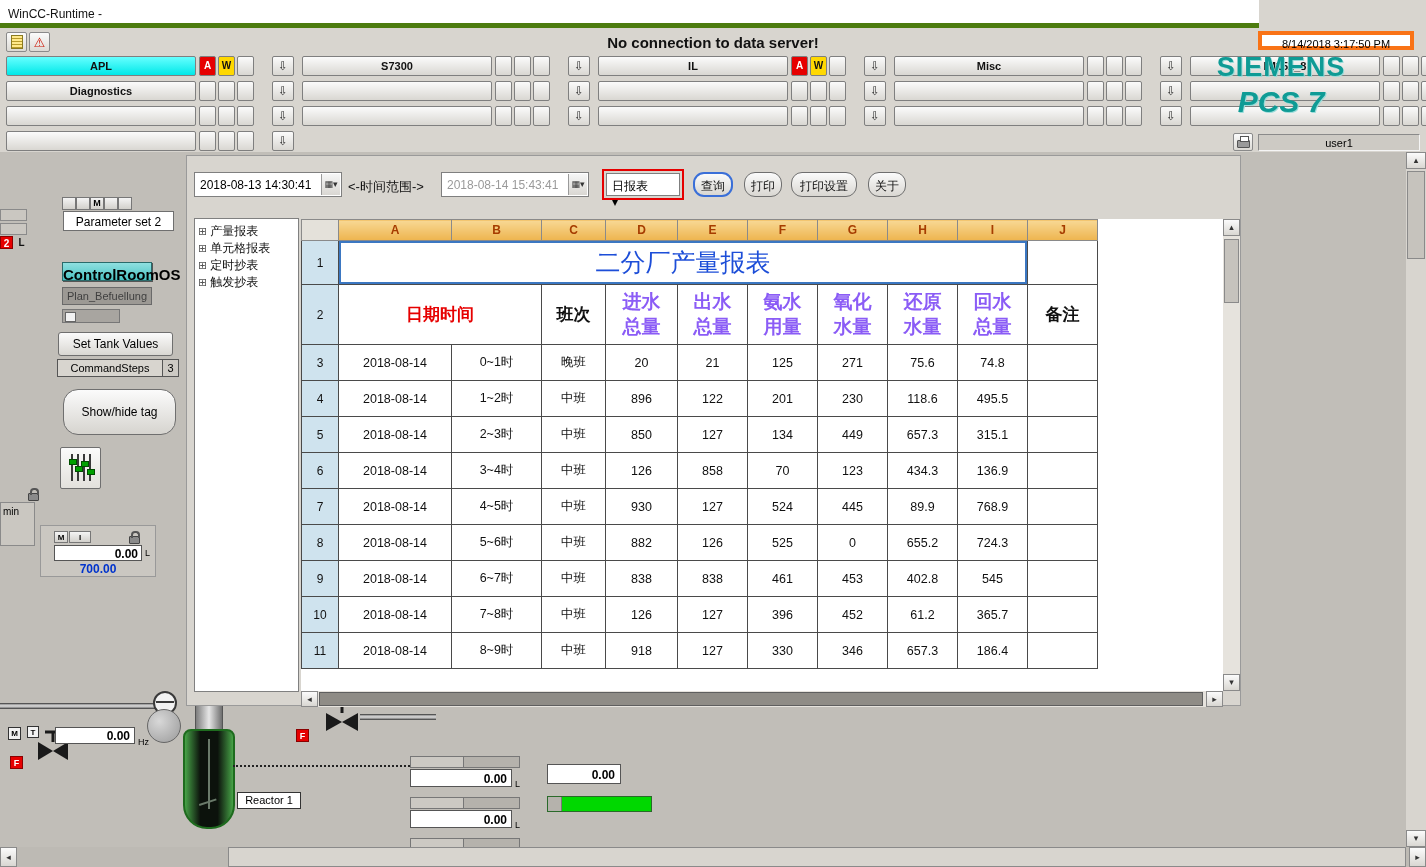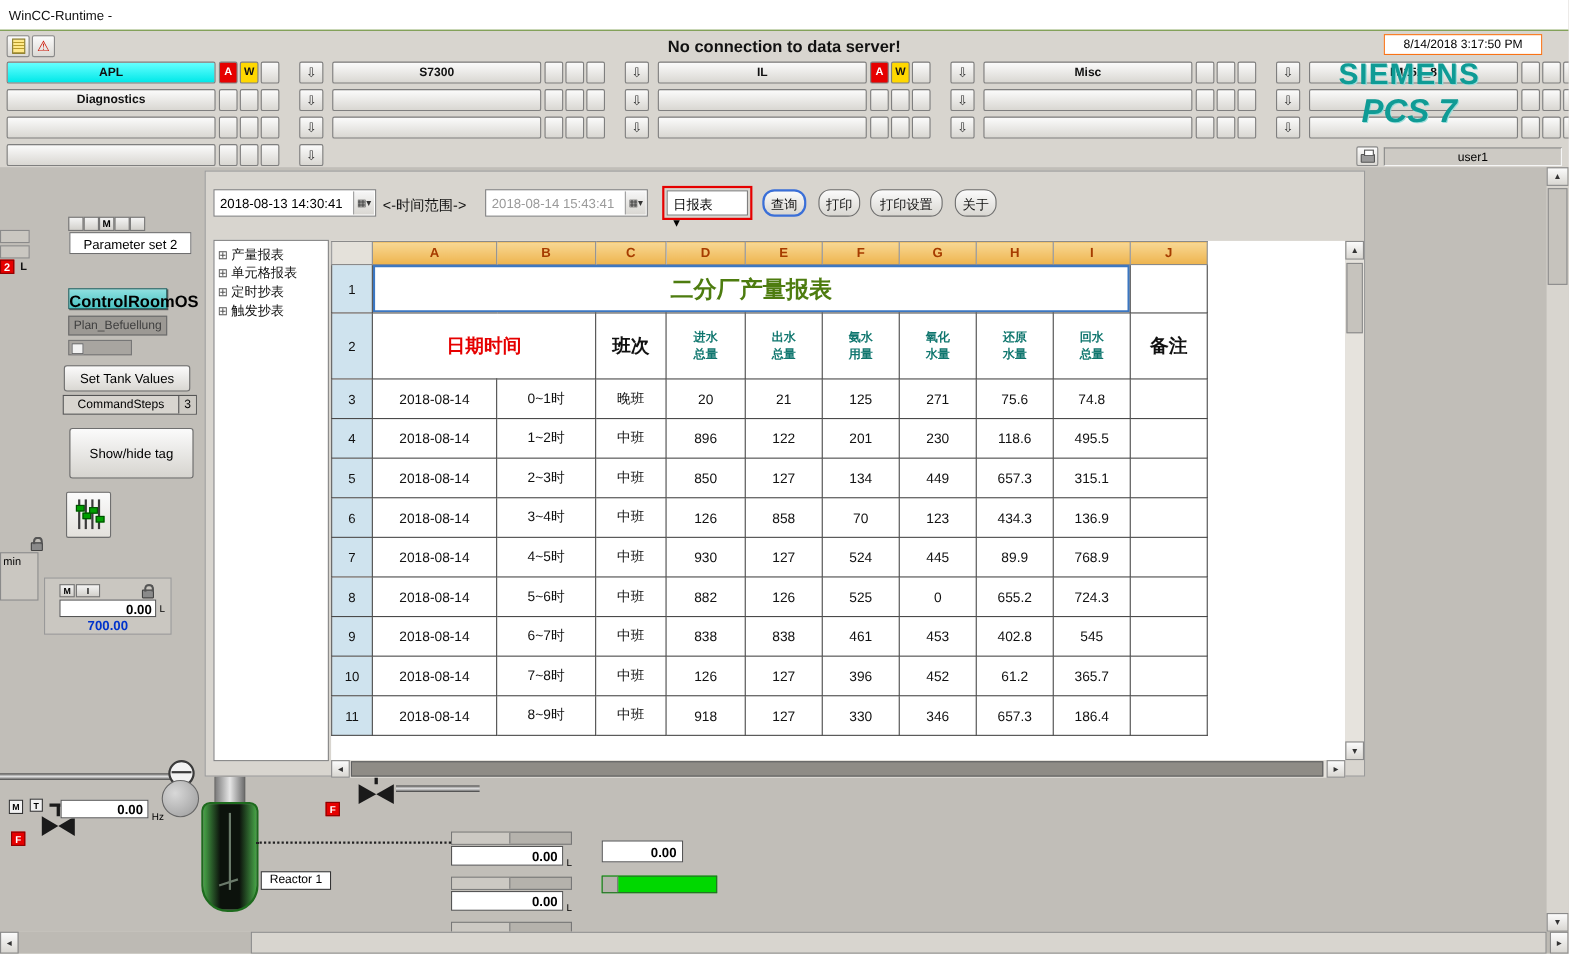--- a/index.html
+++ b/index.html
@@ -1,37 +1,37 @@
 <!DOCTYPE html>
 <html><head>
 <meta charset="utf-8">
 <style>
   * { margin:0; padding:0; box-sizing:border-box; }
   html,body { width:1426px; height:867px; overflow:hidden;
     font-family:"Liberation Sans","DejaVu Sans",sans-serif; }
   .screen { position:relative; width:1426px; height:867px; background:#d8d5cf; }
 
   
-  .titlebar { position:absolute; left:0; top:0; width:1426px; height:28px;
-    background:#ffffff; border-bottom:1px solid #4d7c0f; }
+  .titlebar { position:absolute; left:0; top:0; width:1259px; height:28px;
+    background:#ffffff; border-bottom:5px solid #4d7c0f; }
   .titlebar span { position:absolute; left:8px; top:7px; font-size:12px; color:#111; }
 
   
   .toolbar { position:absolute; left:0; top:28px; width:1426px; height:124px; background:#d8d5cf; }
   .tb-iconbtn { position:absolute; width:21px; height:20px; border:1px solid #8a8a8a; border-radius:2px;
     background:linear-gradient(#fbfbfb,#dcdad5); text-align:center; }
   .ib1 { left:6px; top:4px; }
   .ib2 { left:29px; top:4px; }
   .icon-notes { width:12px; height:14px; margin:2px auto 0;
     background:repeating-linear-gradient(#ffe98a 0 2px,#b99b2a 2px 3px); border:1px solid #8a7a20; }
   .warn-glyph { font-size:13px; color:#cc1100; line-height:18px; }
   .alert-text { position:absolute; left:0; right:0; top:6px; text-align:center;
     font-size:15px; font-weight:bold; color:#111; }
-  .datetime-box { position:absolute; left:1258px; top:3px; width:144px; height:19px;
-    background:#fff; border:1px solid #f97316; font-size:11px; text-align:center; padding-top:3px; }
+  .datetime-box { position:absolute; left:1258px; top:3px; width:156px; height:19px;
+    background:#fff; border:4px solid #f97316; font-size:11px; text-align:center; padding-top:3px; }
 
   .tb-grid { position:absolute; left:6px; top:28px; width:1222px;
     display:grid; grid-template-columns:repeat(5,1fr); grid-auto-rows:20px; column-gap:8px; row-gap:5px; }
   .tb-group { display:flex; align-items:stretch; }
   .tb-btn { width:190px; height:20px; border:1px solid #7f7f7f; border-radius:2px;
     background:linear-gradient(#fbfbfb,#d9d7d2); font-size:11px; font-weight:bold;
     text-align:center; line-height:18px; color:#111; overflow:hidden; }
   .tb-accent { background:linear-gradient(#66ffff,#00e8e8); }
   .tb-cells { display:flex; margin-left:3px; gap:2px; }
   .tb-cell { width:17px; height:20px; border:1px solid #7f7f7f; border-radius:2px;
@@ -90,25 +90,25 @@
 
   .sheet { position:absolute; left:114px; top:63px; width:922px; height:472px;
     background:#fff; overflow:hidden; }
   table.sheet-table { border-collapse:collapse; table-layout:fixed; }
   .sheet-table th, .sheet-table td { border:1px solid #4a4a4a; text-align:center;
     vertical-align:middle; overflow:hidden; padding:0; }
   .sheet-table th.colhead { height:21px; background:linear-gradient(#f8d894,#eeb44e);
     color:#a63c00; font-size:12px; font-weight:bold; border:1px solid #8a8a8a; }
   .sheet-table th.corner { background:#e4e1da; border:1px solid #8a8a8a; }
   .sheet-table td.rownum { background:#cfe3ee; font-size:12px; color:#111; }
-  .sheet-table td.title-cell { color:#4d7c0f; font-weight:bold; font-size:21px;
+  .sheet-table td.title-cell { color:#1d4ed8; font-weight:normal; font-size:25px;
     box-shadow:inset 0 0 0 2px #3b77c2; }
   .sheet-table td.hdr-dt { color:#e60000; font-weight:bold; font-size:17px; }
   .sheet-table td.hdr { font-weight:bold; font-size:17px; color:#111; }
-  .sheet-table td.hdr2 { font-weight:bold; font-size:11px; color:#0f766e;
+  .sheet-table td.hdr2 { font-weight:bold; font-size:19px; color:#8b5cf6;
     white-space:pre-line; line-height:1.3; }
   .sheet-table td.datacell { font-size:12.5px; color:#111; }
 
   
   .sb-btn { position:absolute; width:100%; height:17px; border:1px solid #8a8a8a;
     background:linear-gradient(#fbfbfb,#d9d7d2); font-size:9px; text-align:center;
     line-height:15px; color:#333; }
   .sheet-vscroll { position:absolute; left:1036px; top:63px; width:17px; height:472px; background:#e6e3dd; }
   .sheet-vscroll .sb-bottom { bottom:0; top:auto; }
   .sv-thumb { position:absolute; left:1px; top:20px; width:15px; height:64px;
@@ -154,21 +154,21 @@
   .gray-widget:before { content:''; position:absolute; left:2px; top:2px; width:9px; height:8px;
     background:#f2f2f2; border:1px solid #666; }
   .settank-btn { position:absolute; left:58px; top:180px; width:115px; height:24px;
     border:1px solid #6f6f6f; border-radius:3px; background:linear-gradient(#fbfbfb,#d9d7d2);
     font-size:12px; text-align:center; padding-top:4px; }
   .cmdsteps { position:absolute; left:57px; top:207px; width:122px; height:18px;
     background:#d8d5cf; border:1px solid #555; display:flex; font-size:11px; }
   .cmdsteps-label { flex:1; text-align:center; padding-top:2px; }
   .cmdsteps-value { width:16px; border-left:1px solid #555; text-align:center; padding-top:2px; background:#cdcac4; }
   .showhide-btn { position:absolute; left:63px; top:237px; width:113px; height:46px;
-    border:1px solid #6f6f6f; border-radius:3px; background:linear-gradient(#fbfbfb,#d6d4cf);
+    border:1px solid #6f6f6f; border-radius:15px; background:linear-gradient(#fbfbfb,#d6d4cf);
     font-size:12px; text-align:center; padding-top:15px; }
   .sliders-btn { position:absolute; left:60px; top:295px; width:41px; height:42px;
     border:1px solid #6f6f6f; border-radius:2px; background:linear-gradient(#fbfbfb,#e3e1dc); }
   .sliders { display:flex; gap:4px; justify-content:center; height:28px; margin-top:6px; }
   .sliders span { position:relative; width:2px; height:27px; background:#3a3a3a; }
   .sliders span:after { content:''; position:absolute; left:-2px; width:6px; height:4px;
     background:#00a000; border:1px solid #004d00; }
   .sliders span:nth-child(1):after { top:5px; }
   .sliders span:nth-child(2):after { top:12px; }
   .sliders span:nth-child(3):after { top:7px; }

